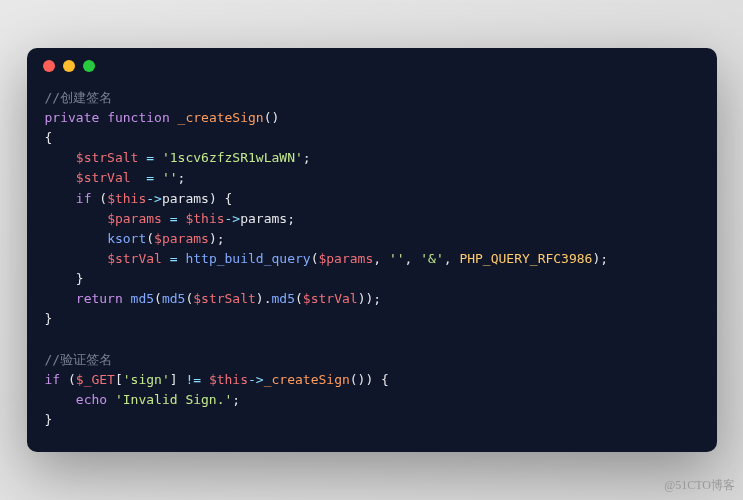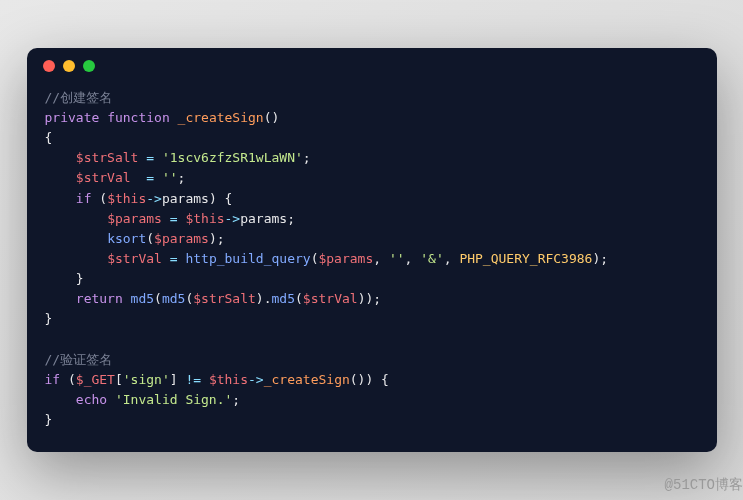--- a/index.html
+++ b/index.html
@@ -8,25 +8,25 @@
       height: 500px;
       background: linear-gradient(135deg, #e8e8e8 0%, #d8d8d8 100%);
       display: flex;
       align-items: center;
       justify-content: center;
       font-family: 'Menlo', 'Monaco', 'Consolas', monospace;
       position: relative;
     }
     .watermark {
       position: absolute;
-      right: 0;
+      right: 8px;
       bottom: 6px;
-      font-size: 14px;
+      font-size: 12px;
       color: #999;
-      font-family: Liberation Mono, monospace;
+      font-family: Liberation Serif, serif;
     }
     .window {
       width: 690px;
       background: #0f1629;
       border-radius: 10px;
       box-shadow: 0 20px 60px rgba(0,0,0,0.35);
       overflow: hidden;
     }
     .titlebar {
       height: 36px;

